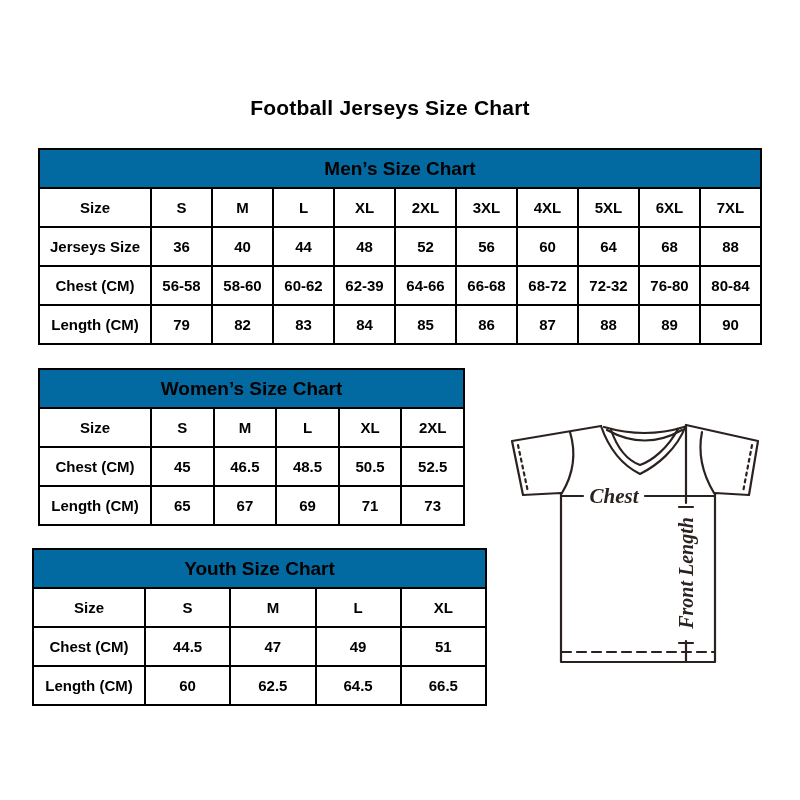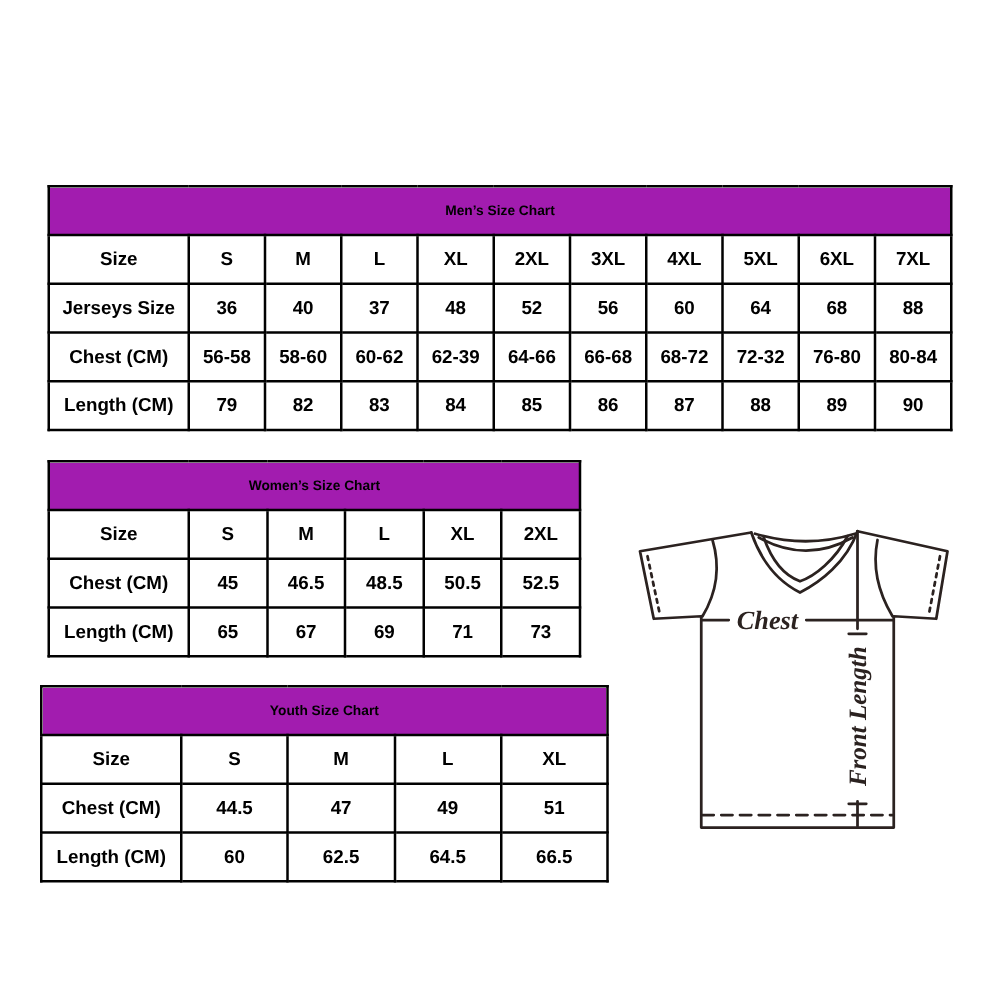--- a/index.html
+++ b/index.html
@@ -39,22 +39,22 @@
     border: 2px solid #000000;
     text-align: center;
     vertical-align: middle;
     font-weight: bold;
     color: #000000;
     padding: 0;
     overflow: hidden;
   }
   table.size-table th.tbl-title {
     height: 37px;
-    background: #a21caf;
-    font-size: 11px;
+    background: #0369a1;
+    font-size: 19px;
   }
   table.size-table td {
     height: 37px;
     font-size: 15px;
   }
   #mens-table   { left: 38px; top: 148px; width: 724px; }
   #womens-table { left: 38px; top: 368px; width: 427px; }
   #youth-table  { left: 32px; top: 548px; width: 455px; }
   col.label-col { width: 112px; }
   .jersey-svg {
@@ -69,20 +69,21 @@
     font-style: italic;
     font-weight: bold;
     fill: #2b2220;
   }
 </style>
 </head>
 <body>
 
 <div class="page">
 
+  <div class="page-title">Football Jerseys Size Chart</div>
 
   <table class="size-table" id="mens-table">
     <colgroup>
       <col class="label-col">
       <col span="10">
     </colgroup>
     <thead>
       <tr>
         <th class="tbl-title" colspan="11">Men’s Size Chart</th>
       </tr>
@@ -98,21 +99,21 @@
           <td>3XL</td>
           <td>4XL</td>
           <td>5XL</td>
           <td>6XL</td>
           <td>7XL</td>
         </tr>
         <tr>
           <td>Jerseys Size</td>
           <td>36</td>
           <td>40</td>
-          <td>37</td>
+          <td>44</td>
           <td>48</td>
           <td>52</td>
           <td>56</td>
           <td>60</td>
           <td>64</td>
           <td>68</td>
           <td>88</td>
         </tr>
         <tr>
           <td>Chest (CM)</td>

